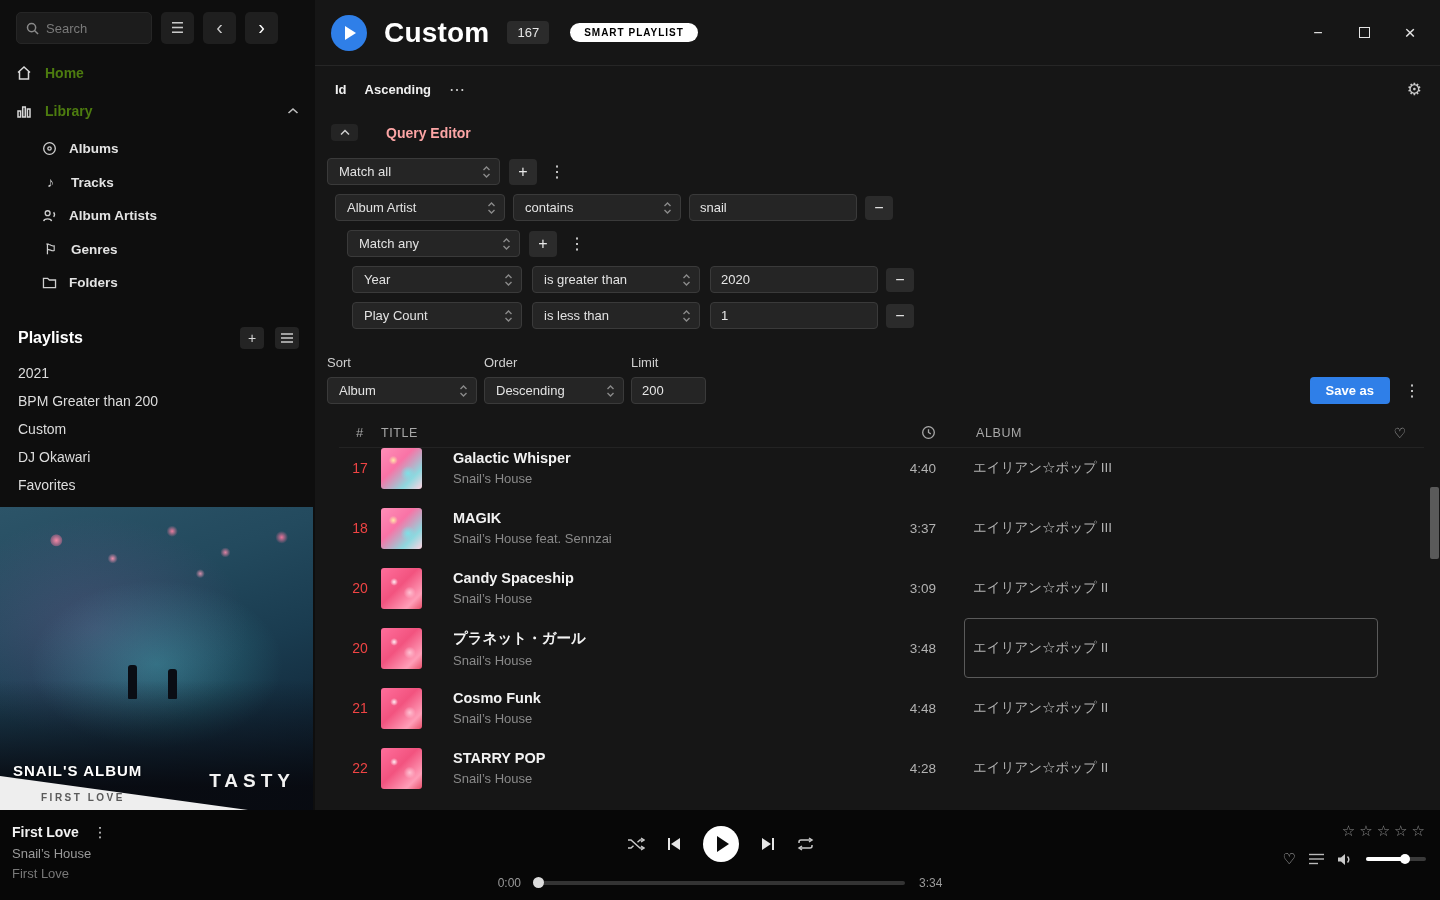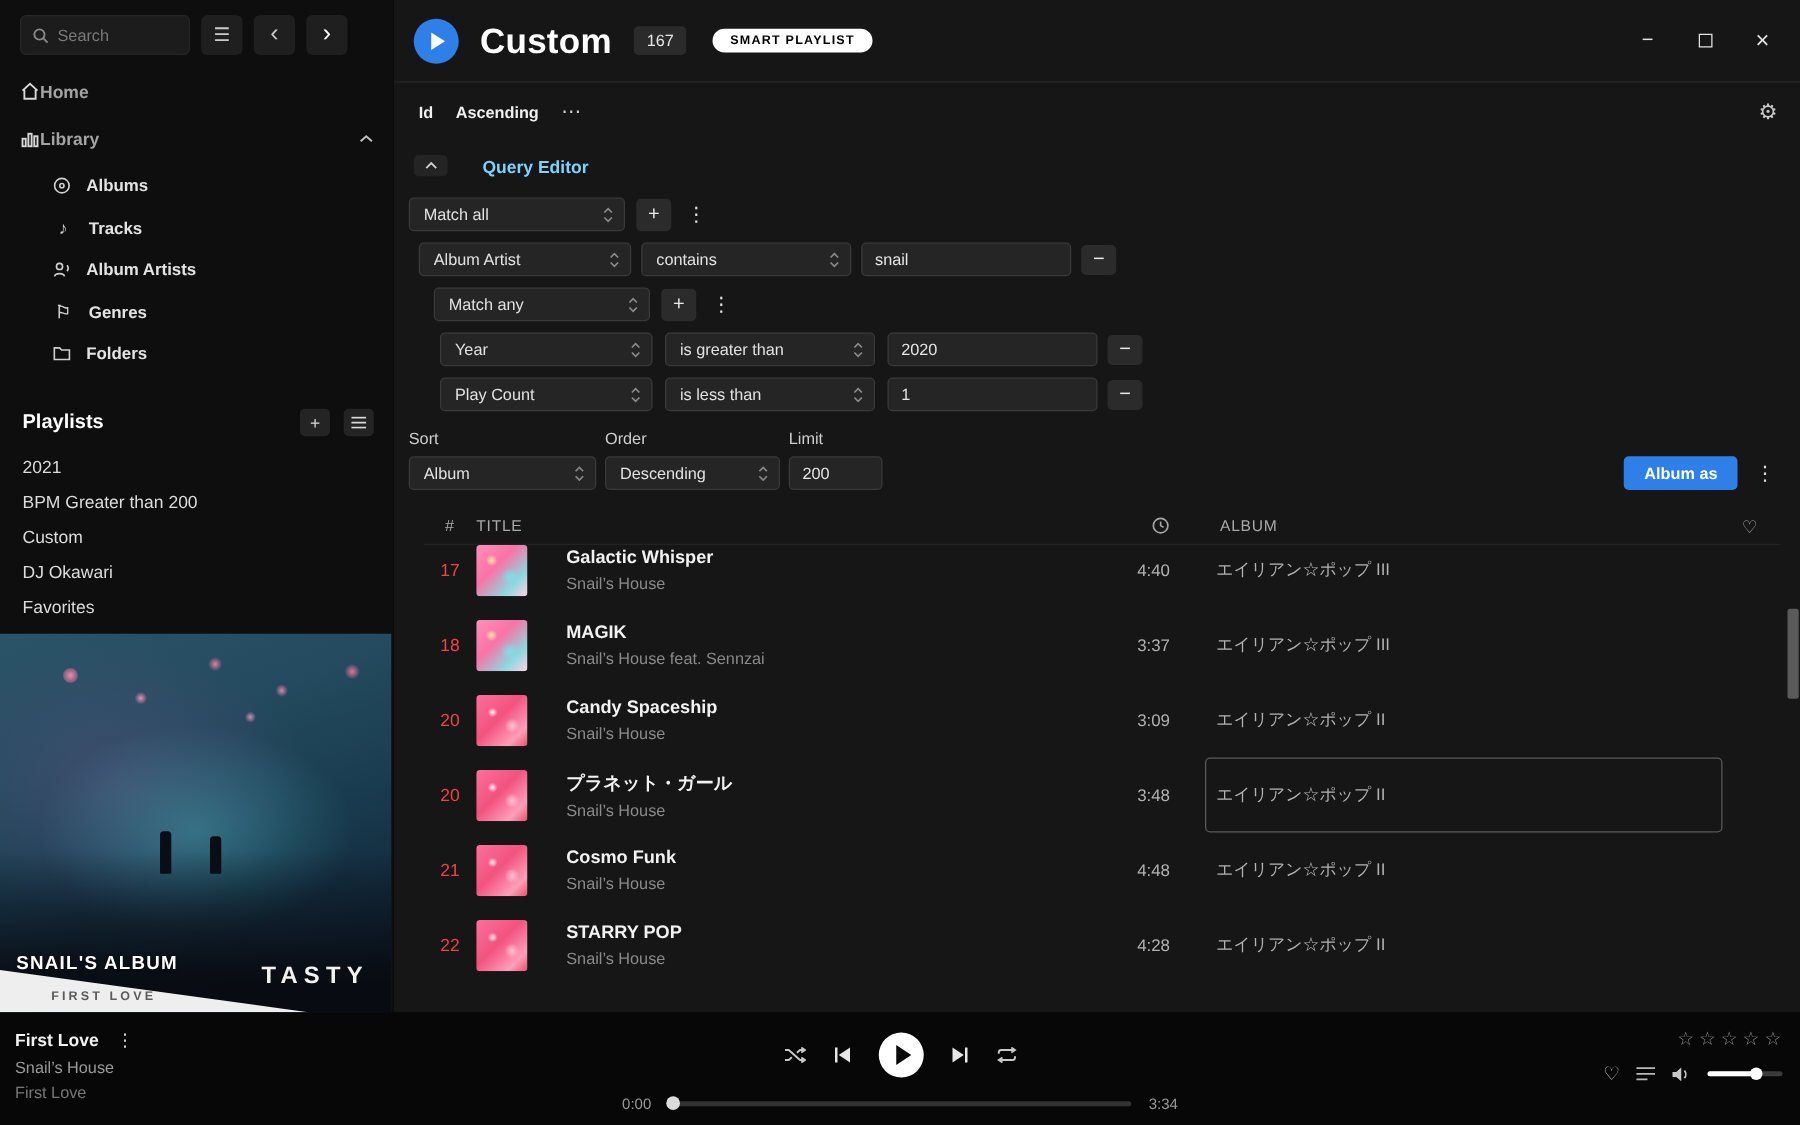--- a/index.html
+++ b/index.html
@@ -11,21 +11,21 @@
   
   .sidebar { grid-column:1; grid-row:1; background:#0e0e0e; position:relative; display:flex; flex-direction:column; }
   .sidebar-top { display:flex; align-items:center; gap:9px; padding:12px 14px 10px 16px; }
   .search-box { display:flex; align-items:center; gap:7px; background:#1c1c1c; border:1px solid #262626; border-radius:5px; height:32px; width:136px; padding:0 9px; }
   .search-box input { background:transparent; border:none; outline:none; color:#cfcfcf; font-family:inherit; font-size:13px; width:110px; }
   .search-box input::placeholder { color:#7a7a7a; }
   .sq-btn { width:33px; height:32px; border-radius:5px; background:#1f1f1f; border:none; color:#c9c9c9; display:flex; align-items:center; justify-content:center; font-size:15px; cursor:pointer; }
   .sq-btn.chev { font-size:20px; line-height:1; padding-bottom:3px; }
   .sq-btn.fwd { color:#ffffff; }
 
-  .nav-item { display:flex; align-items:center; padding:11px 16px; font-weight:700; font-size:14px; color:#a3a3a3; cursor:pointer; }
+  .nav-item { display:flex; align-items:center; gap:13px; padding:11px 16px; font-weight:700; font-size:14px; color:#4d7c0f; cursor:pointer; }
   .nav-item .spacer { margin-left:auto; }
   .sub-items { padding:2px 0 6px 0; }
   .sub-item { display:flex; align-items:center; gap:12px; padding:9px 16px 9px 42px; font-weight:700; font-size:13.5px; color:#e3e3e3; cursor:pointer; }
   .icon-glyph { width:17px; text-align:center; color:#cfcfcf; font-size:14px; }
 
   .playlists-header { display:flex; align-items:center; padding:22px 16px 8px 18px; }
   .playlists-header .pl-title { font-size:16px; font-weight:800; color:#fff; }
   .pl-btn { width:24px; height:22px; border-radius:4px; background:#242424; border:none; color:#d8d8d8; display:flex; align-items:center; justify-content:center; font-size:14px; cursor:pointer; }
   .pl-btn + .pl-btn { margin-left:11px; }
   .playlists-header .pl-actions { margin-left:auto; display:flex; }
@@ -71,32 +71,32 @@
 
   .toolbar { height:46px; display:flex; align-items:center; gap:18px; padding:0 18px 0 20px; }
   .tb-link { background:none; border:none; color:#f0f0f0; font-family:inherit; font-size:13px; font-weight:700; cursor:pointer; }
   .tb-dots { background:none; border:none; color:#cccccc; font-size:16px; letter-spacing:1px; cursor:pointer; }
   .tb-gear { margin-left:auto; background:none; border:none; color:#c9c9c9; font-size:17px; cursor:pointer; }
 
   
   .qe { padding:12px 16px 0 12px; }
   .qe-head { display:flex; align-items:center; gap:28px; margin-left:4px; }
   .qe-collapse { width:27px; height:17px; border-radius:4px; background:#242424; border:none; color:#cfcfcf; cursor:pointer; display:flex; align-items:center; justify-content:center; }
-  .qe-title { font-size:14px; font-weight:700; color:#7dd3fc; }
+  .qe-title { font-size:14px; font-weight:700; color:#fca5a5; }
   .qe-row { display:flex; align-items:center; margin-top:9px; }
   .sel { height:27px; background:#252525; border:1px solid #3a3a3a; border-radius:4px; display:flex; align-items:center; padding:0 8px 0 11px; font-size:13px; color:#e2e2e2; cursor:pointer; }
   .sel .sel-label { flex:1 1 auto; overflow:hidden; white-space:nowrap; }
   .qin { height:27px; background:#252525; border:1px solid #3a3a3a; border-radius:4px; padding:0 10px; font-size:13px; color:#e6e6e6; font-family:inherit; outline:none; }
   .mini-btn { width:28px; height:26px; border-radius:4px; background:#2b2b2b; border:none; color:#e8e8e8; font-size:16px; cursor:pointer; display:flex; align-items:center; justify-content:center; }
   .kebab-btn { background:none; border:none; color:#e0e0e0; font-size:16px; cursor:pointer; padding:0 4px; }
   .w173{width:173px;} .w170{width:170px;} .w168{width:168px;} .w150{width:150px;} .w124{width:140px;} .w75{width:75px;}
   .g9{margin-left:9px;} .g8{margin-left:8px;} .g10{margin-left:10px;}
   .ind20{margin-left:8px;} .ind32{margin-left:20px;} .ind37{margin-left:25px;}
 
-  .qe-sort-row { display:flex; align-items:flex-end; margin-top:14px; }
+  .qe-sort-row { display:flex; align-items:flex-end; margin-top:26px; }
   .qe-col { display:flex; flex-direction:column; gap:7px; }
   .qe-col + .qe-col { margin-left:7px; }
   .qe-col .qe-label { font-size:13px; color:#cfcfcf; }
   .save-group { margin-left:auto; display:flex; align-items:center; gap:10px; }
   .save-btn { height:27px; padding:0 16px; background:#2f7fe8; color:#fff; border:none; border-radius:4px; font-family:inherit; font-size:13px; font-weight:700; cursor:pointer; }
 
   
   .tracklist { margin-top:14px; flex:1 1 auto; display:flex; flex-direction:column; overflow:hidden; padding:0 16px 0 24px; }
   .t-grid { display:grid; grid-template-columns:42px 60px minmax(0,1fr) 80px 440px 48px; align-items:center; }
   .t-header { height:30px; border-bottom:1px solid rgba(255,255,255,.06); color:#a8a8a8; font-size:12.5px; letter-spacing:.6px; }
@@ -405,21 +405,21 @@
                 <path d="M1.5 5 L4.5 2 L7.5 5"></path>
                 <path d="M1.5 9 L4.5 12 L7.5 9"></path>
               </svg>
           </div>
         </div>
         <div class="qe-col">
           <span class="qe-label">Limit</span>
           <input class="qin w75" value="200" style="">
         </div>
         <div class="save-group">
-          <button class="save-btn">Album as</button>
+          <button class="save-btn">Save as</button>
           <button class="kebab-btn">⋮</button>
         </div>
       </div>
     </section>
 
     <section class="tracklist">
       <div class="t-grid t-header">
         <span class="h-index">#</span>
         <span class="h-title">TITLE</span>
         <span class="h-dur">

